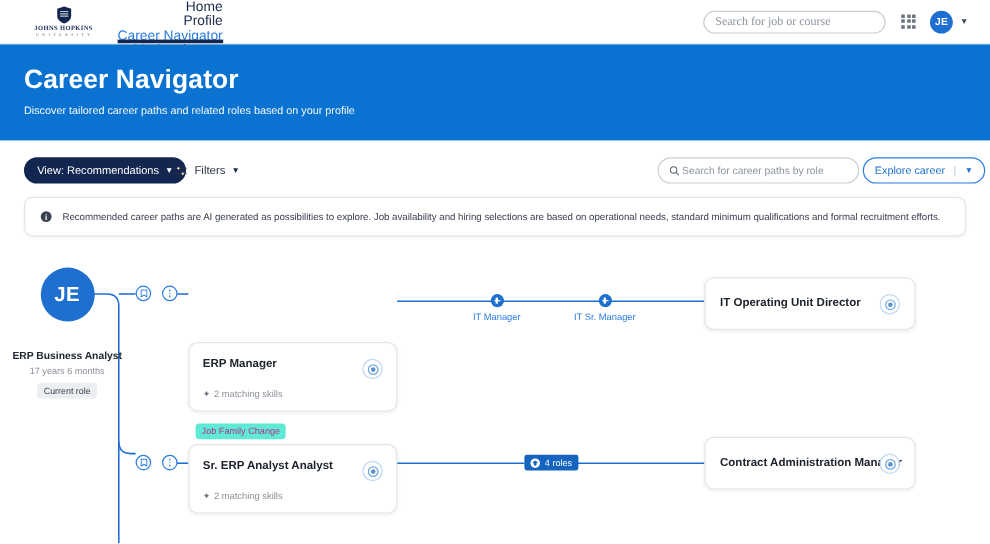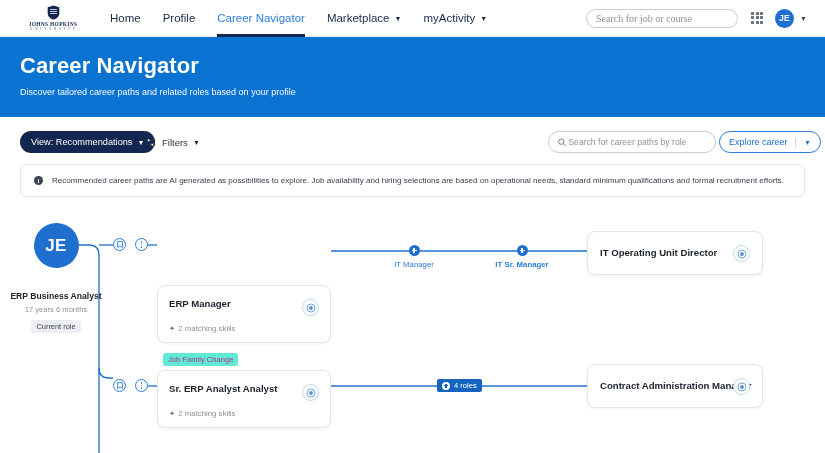--- a/index.html
+++ b/index.html
@@ -19,21 +19,21 @@
     display: flex; align-items: center;
   }
   .logo { margin-left: 22px; display: flex; flex-direction: column; align-items: center; width: 62px; }
   .logo-shield { width: 13px; height: 15px; }
   .logo-name {
     font-size: 5.4px; letter-spacing: .35px; color: #12264f;
     font-family: "Liberation Serif", serif; font-weight: 700; margin-top: 1px;
   }
   .logo-sub { font-size: 3.1px; letter-spacing: 1.1px; color: #4a5878; font-family: "Liberation Serif", serif; }
 
-  .navlinks { display: flex; align-items: center; margin-left: 26px; height: 37px; }
+  .navlinks { display: flex; align-items: flex-end; margin-left: 14px; height: 37px; flex-direction: column; }
   .navlink {
     font-size: 11.5px; color: #1a2a4a; margin-right: 22px; position: relative;
     height: 37px; display: flex; align-items: center; cursor: pointer; white-space: nowrap;
   }
   .navlink.active { color: #2a7de1; }
   .navlink.active::after {
     content: ""; position: absolute; left: 0; right: 0; bottom: 0;
     height: 2.5px; background: #12264f;
   }
   .caret { display: inline-block; margin-left: 5px; font-size: 7px; line-height: 1; color: #1a2a4a; }
@@ -366,21 +366,21 @@
           <circle cx="5" cy="5" r="4" fill="none" stroke="#6fa8dc" stroke-width="1"></circle>
           <circle cx="5" cy="5" r="1.9" fill="#5b8fd0"></circle>
         </svg>
       </div>
     </div>
 
     <div class="milestone" style="left:388px; top:40px; width:52px;">
       <div class="ms-dot"></div>
       <div class="ms-label">IT Manager</div>
     </div>
-    <div class="milestone" style="left:492px; top:40px; width:60px;font-weight:bold;">
+    <div class="milestone" style="left:474px; top:40px; width:60px;">
       <div class="ms-dot"></div>
       <div class="ms-label">IT Sr. Manager</div>
     </div>
 
     <div class="card card-c">
       <div class="title">IT Operating Unit Director</div>
       <div class="goal">
         <svg width="10" height="10" viewBox="0 0 10 10">
           <circle cx="5" cy="5" r="4" fill="none" stroke="#6fa8dc" stroke-width="1"></circle>
           <circle cx="5" cy="5" r="1.9" fill="#5b8fd0"></circle>

